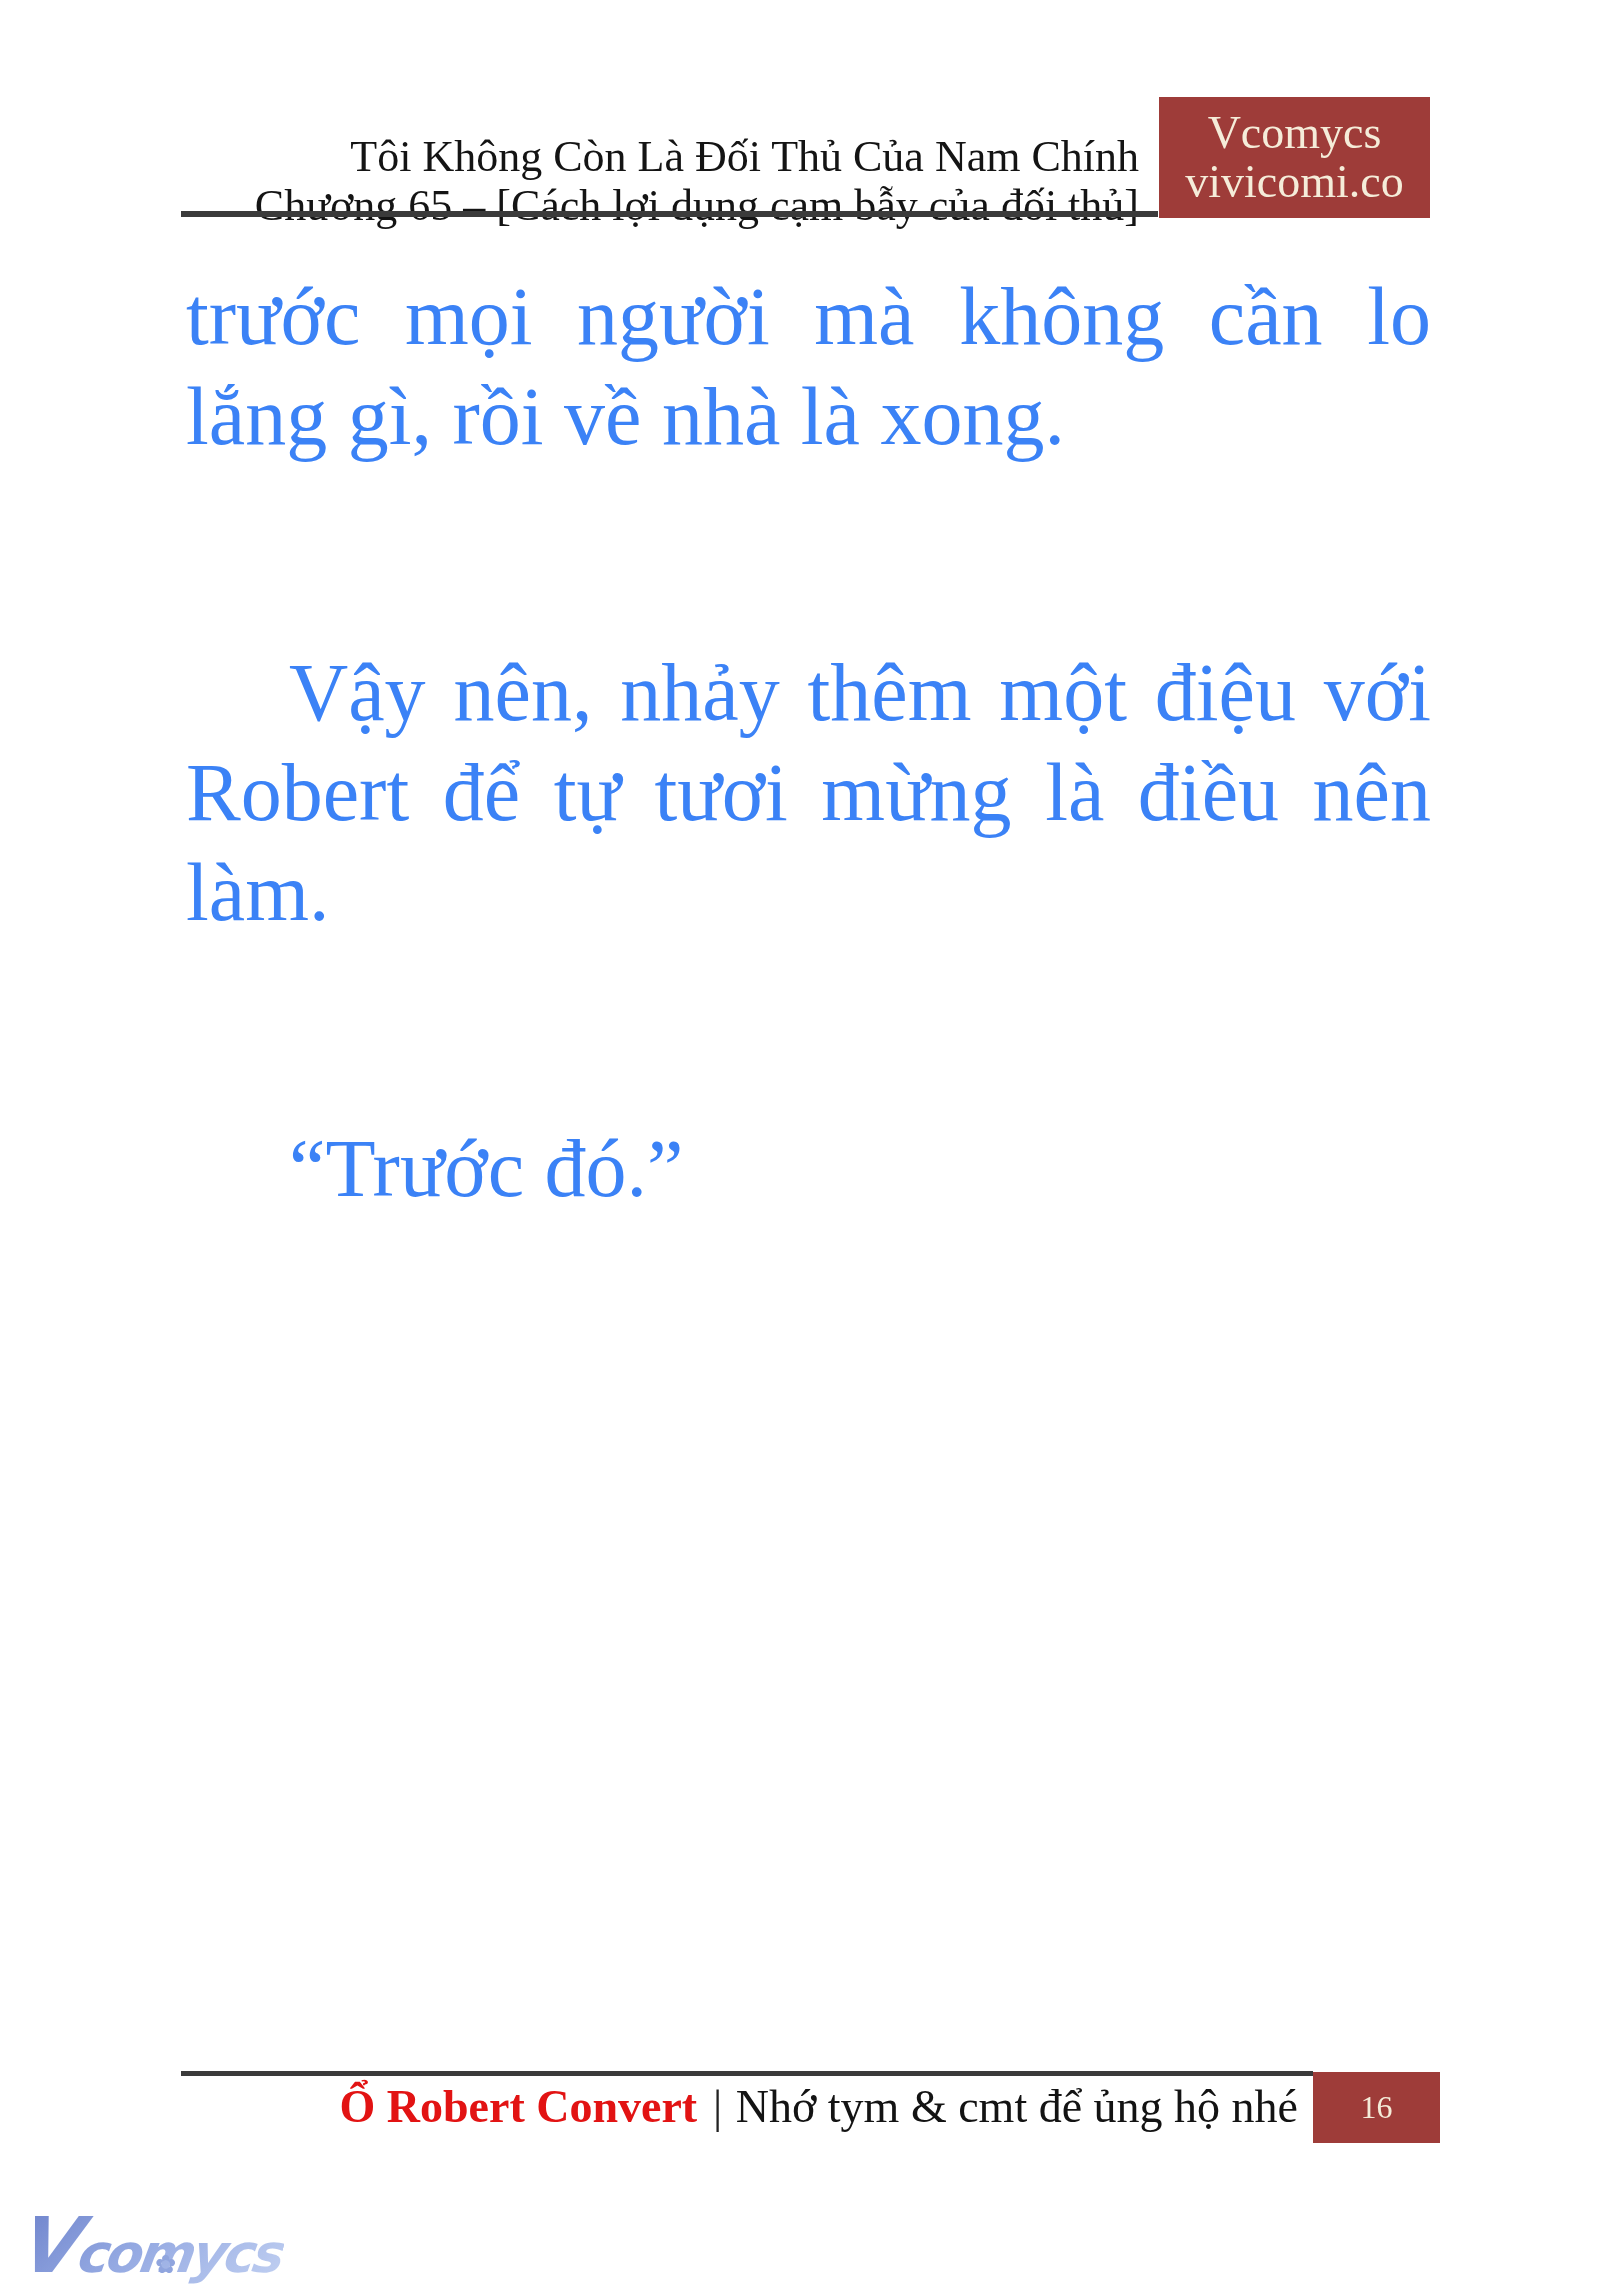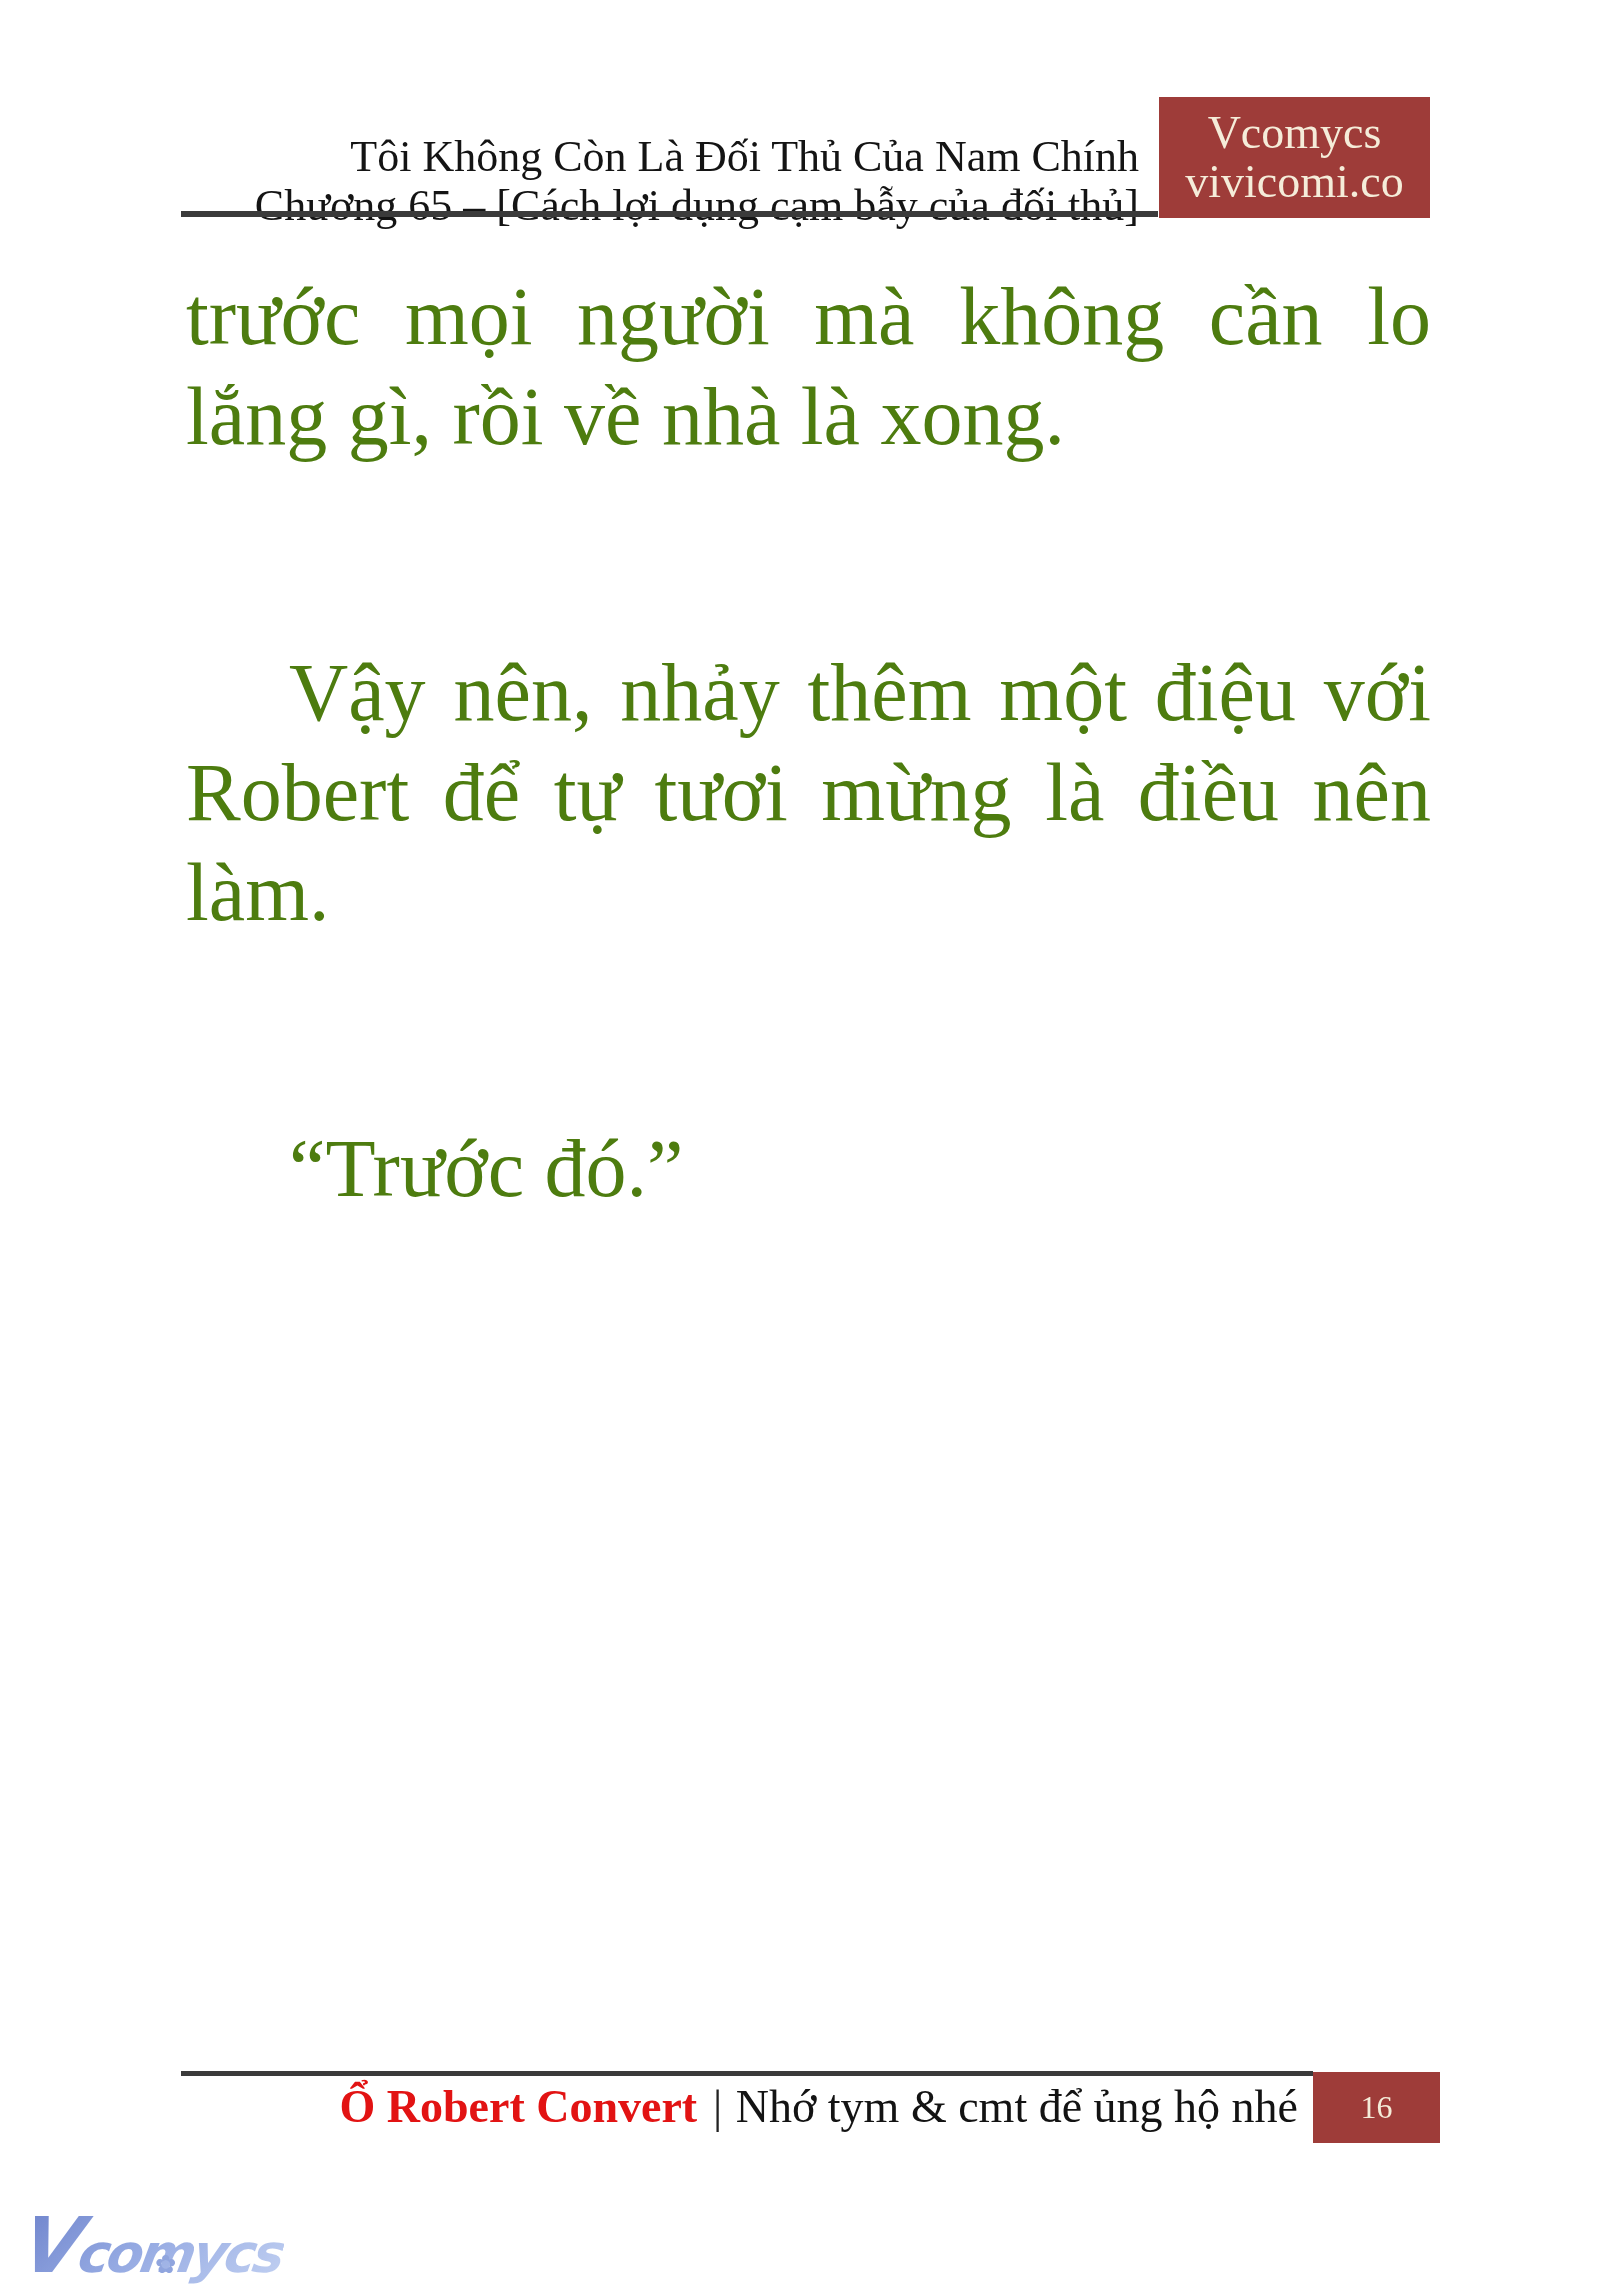--- a/index.html
+++ b/index.html
@@ -32,21 +32,21 @@
     background:#9e3c39;
     color:#f5ecd9;
     text-align:center;
     font-size:46px; line-height:49px;
   }
 
   
   .body-text {
     position:absolute; left:186px; top:267px; width:1245px;
     font-size:82px; line-height:100px;
-    color:#4d7c0f;
+    color:#3b82f6;
     text-align:justify;
   }
   .body-text p { margin:0 0 176px 0; text-indent:103px; }
   .body-text p:first-child { text-indent:0; }
 
   
   .footer-rule {
     position:absolute; left:181px; top:2071px;
     width:1132px; height:4.9px;
     background:#3b3b3b;

